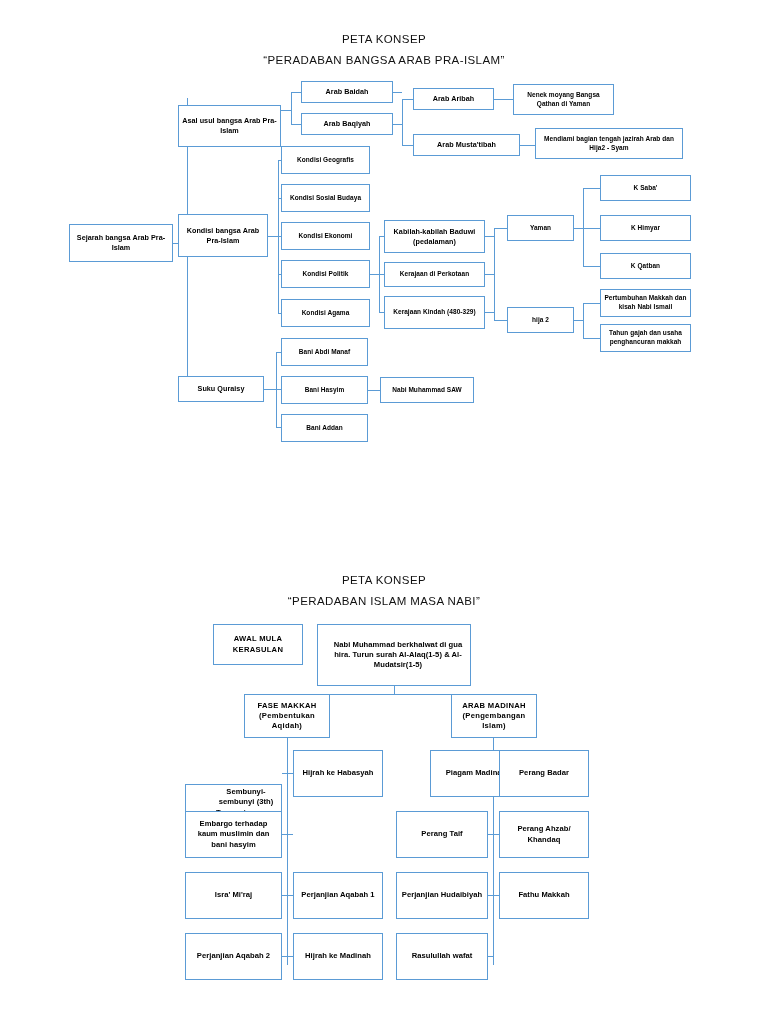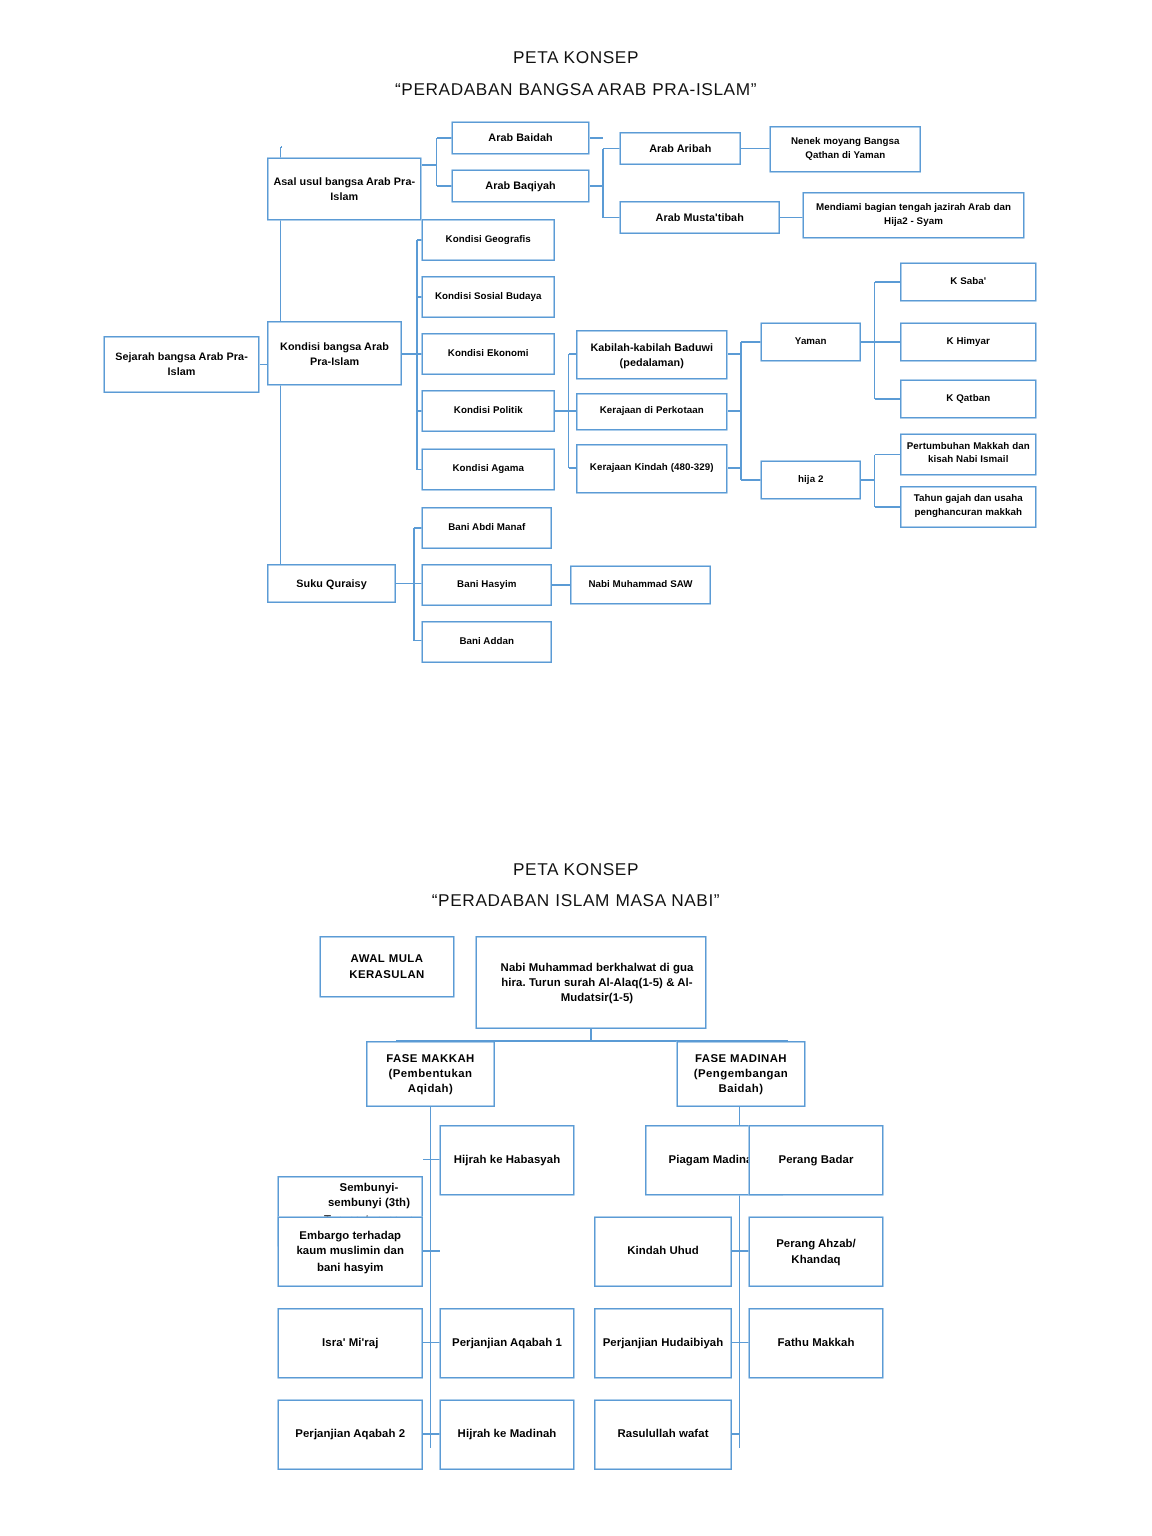--- a/index.html
+++ b/index.html
@@ -229,33 +229,33 @@
   <div class="node sm" style="left:380px; top:377px; width:94px; height:26px;">Nabi Muhammad SAW</div>
 
   <div class="title" style="left:304px; top:574px; width:160px;">PETA KONSEP</div>
   <div class="title" style="left:254px; top:595px; width:260px;">“PERADABAN ISLAM MASA NABI”</div>
 
   <div class="node md cap" style="left:213px; top:624px; width:90px; height:41px;">AWAL MULA KERASULAN</div>
 
   <div class="node md" style="left:317px; top:624px; width:154px; height:62px;padding-left:11px;">Nabi Muhammad berkhalwat di gua hira. Turun surah Al-Alaq(1-5) &amp; Al-Mudatsir(1-5)</div>
 
   <div class="node md cap" style="left:244px; top:694px; width:86px; height:44px;">FASE MAKKAH (Pembentukan Aqidah)</div>
-  <div class="node md cap" style="left:451px; top:694px; width:86px; height:44px;">FASE MADINAH (Pengembangan Baidah)</div>
+  <div class="node md cap" style="left:451px; top:694px; width:86px; height:44px;">ARAB MADINAH (Pengembangan Islam)</div>
 
   <div class="node md" style="left:185px; top:784px; width:97px; height:47px;padding-left:28px;">Sembunyi-sembunyi (3th) Terang-terangan (6 th)</div>
   <div class="node md" style="left:185px; top:811px; width:97px; height:47px;">Embargo terhadap kaum muslimin dan bani hasyim</div>
   <div class="node md" style="left:185px; top:872px; width:97px; height:47px;">Isra' Mi'raj</div>
   <div class="node md" style="left:185px; top:933px; width:97px; height:47px;">Perjanjian Aqabah 2</div>
 
   <div class="node md" style="left:293px; top:750px; width:90px; height:47px;">Hijrah ke Habasyah</div>
   <div class="node md" style="left:293px; top:872px; width:90px; height:47px;">Perjanjian Aqabah 1</div>
   <div class="node md" style="left:293px; top:933px; width:90px; height:47px;">Hijrah ke Madinah</div>
 
   <div class="node md" style="left:396px; top:750px; width:92px; height:47px;margin-left:34px;">Piagam Madinah</div>
-  <div class="node md" style="left:396px; top:811px; width:92px; height:47px;">Kindah Uhud</div>
+  <div class="node md" style="left:396px; top:811px; width:92px; height:47px;">Perang Taif</div>
   <div class="node md" style="left:396px; top:872px; width:92px; height:47px;">Perjanjian Hudaibiyah</div>
   <div class="node md" style="left:396px; top:933px; width:92px; height:47px;">Rasulullah wafat</div>
 
   <div class="node md" style="left:499px; top:750px; width:90px; height:47px;">Perang Badar</div>
   <div class="node md" style="left:499px; top:811px; width:90px; height:47px;">Perang Ahzab/ Khandaq</div>
   <div class="node md" style="left:499px; top:872px; width:90px; height:47px;">Fathu Makkah</div>
 
 </div>
 
 </body></html>

